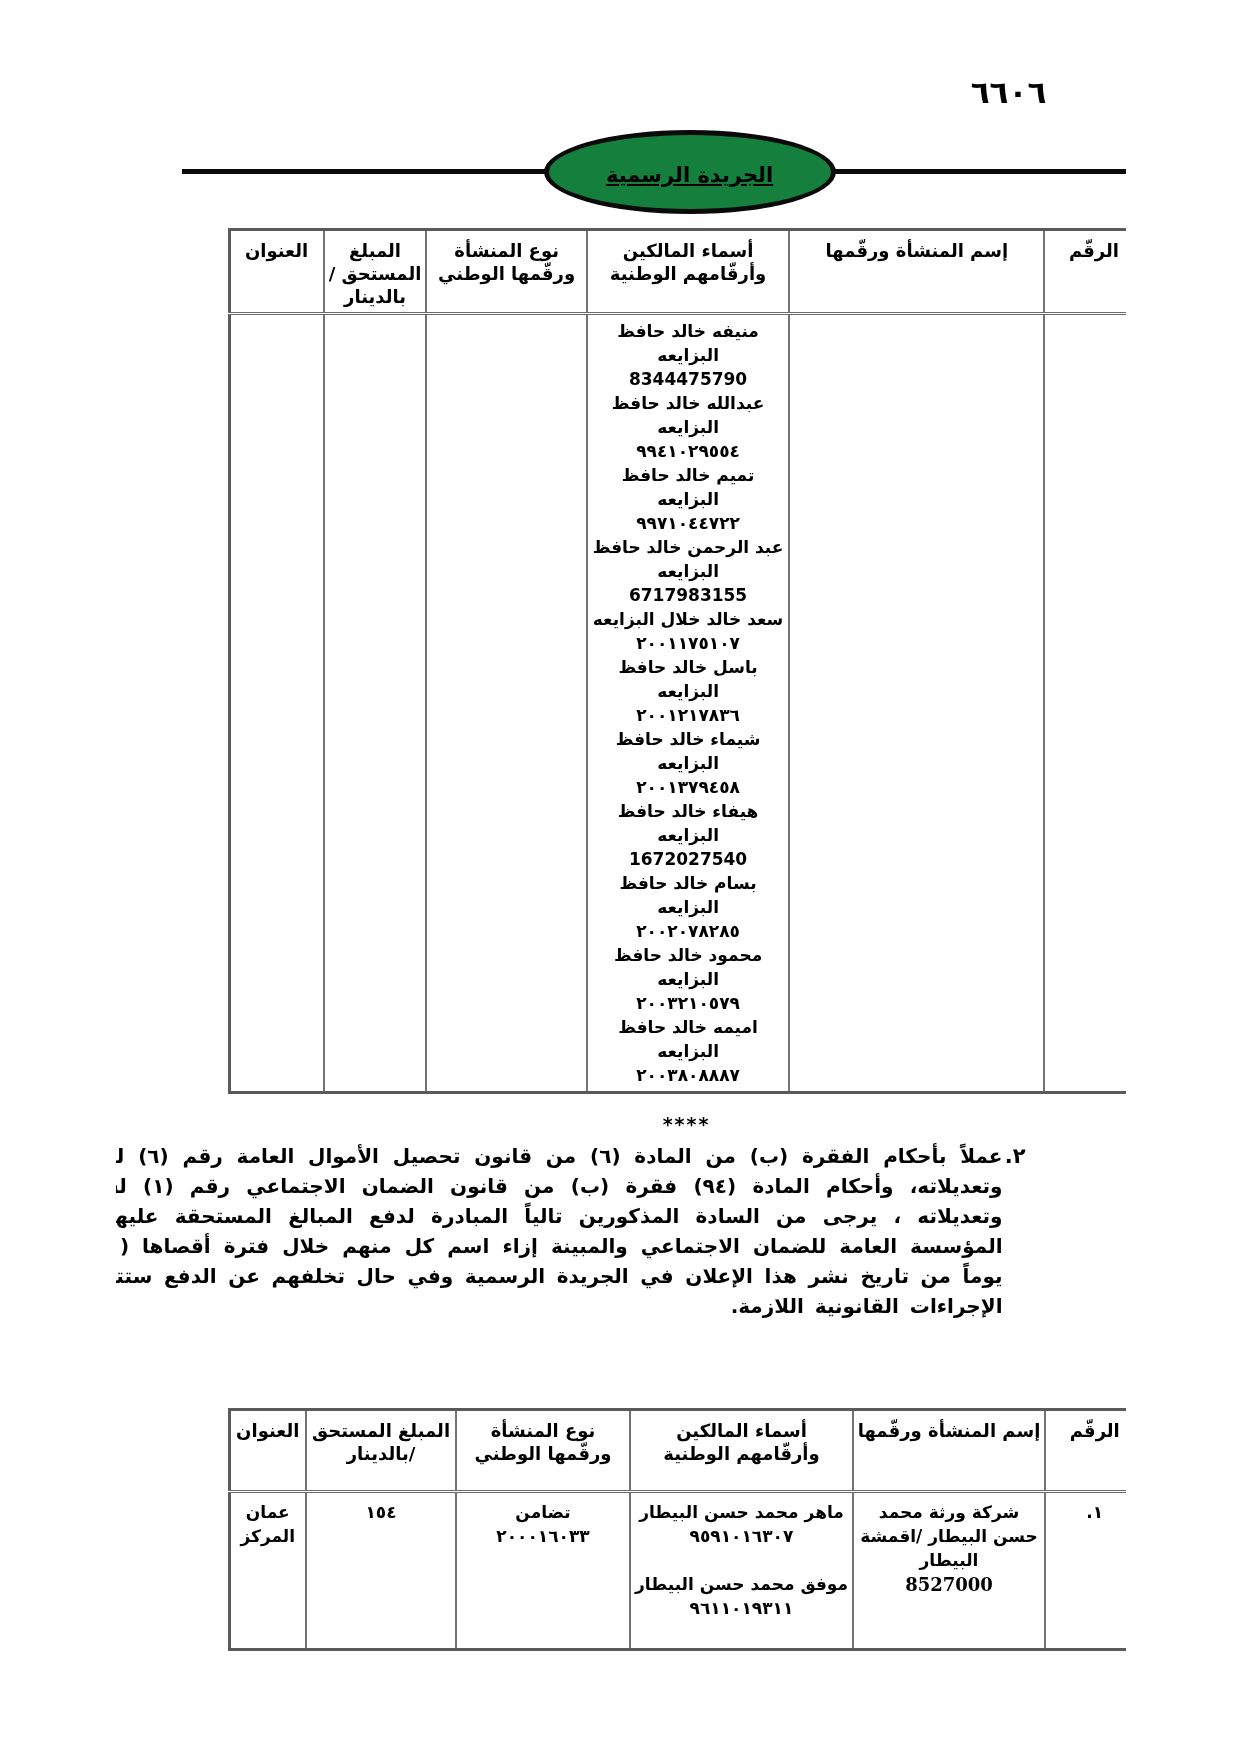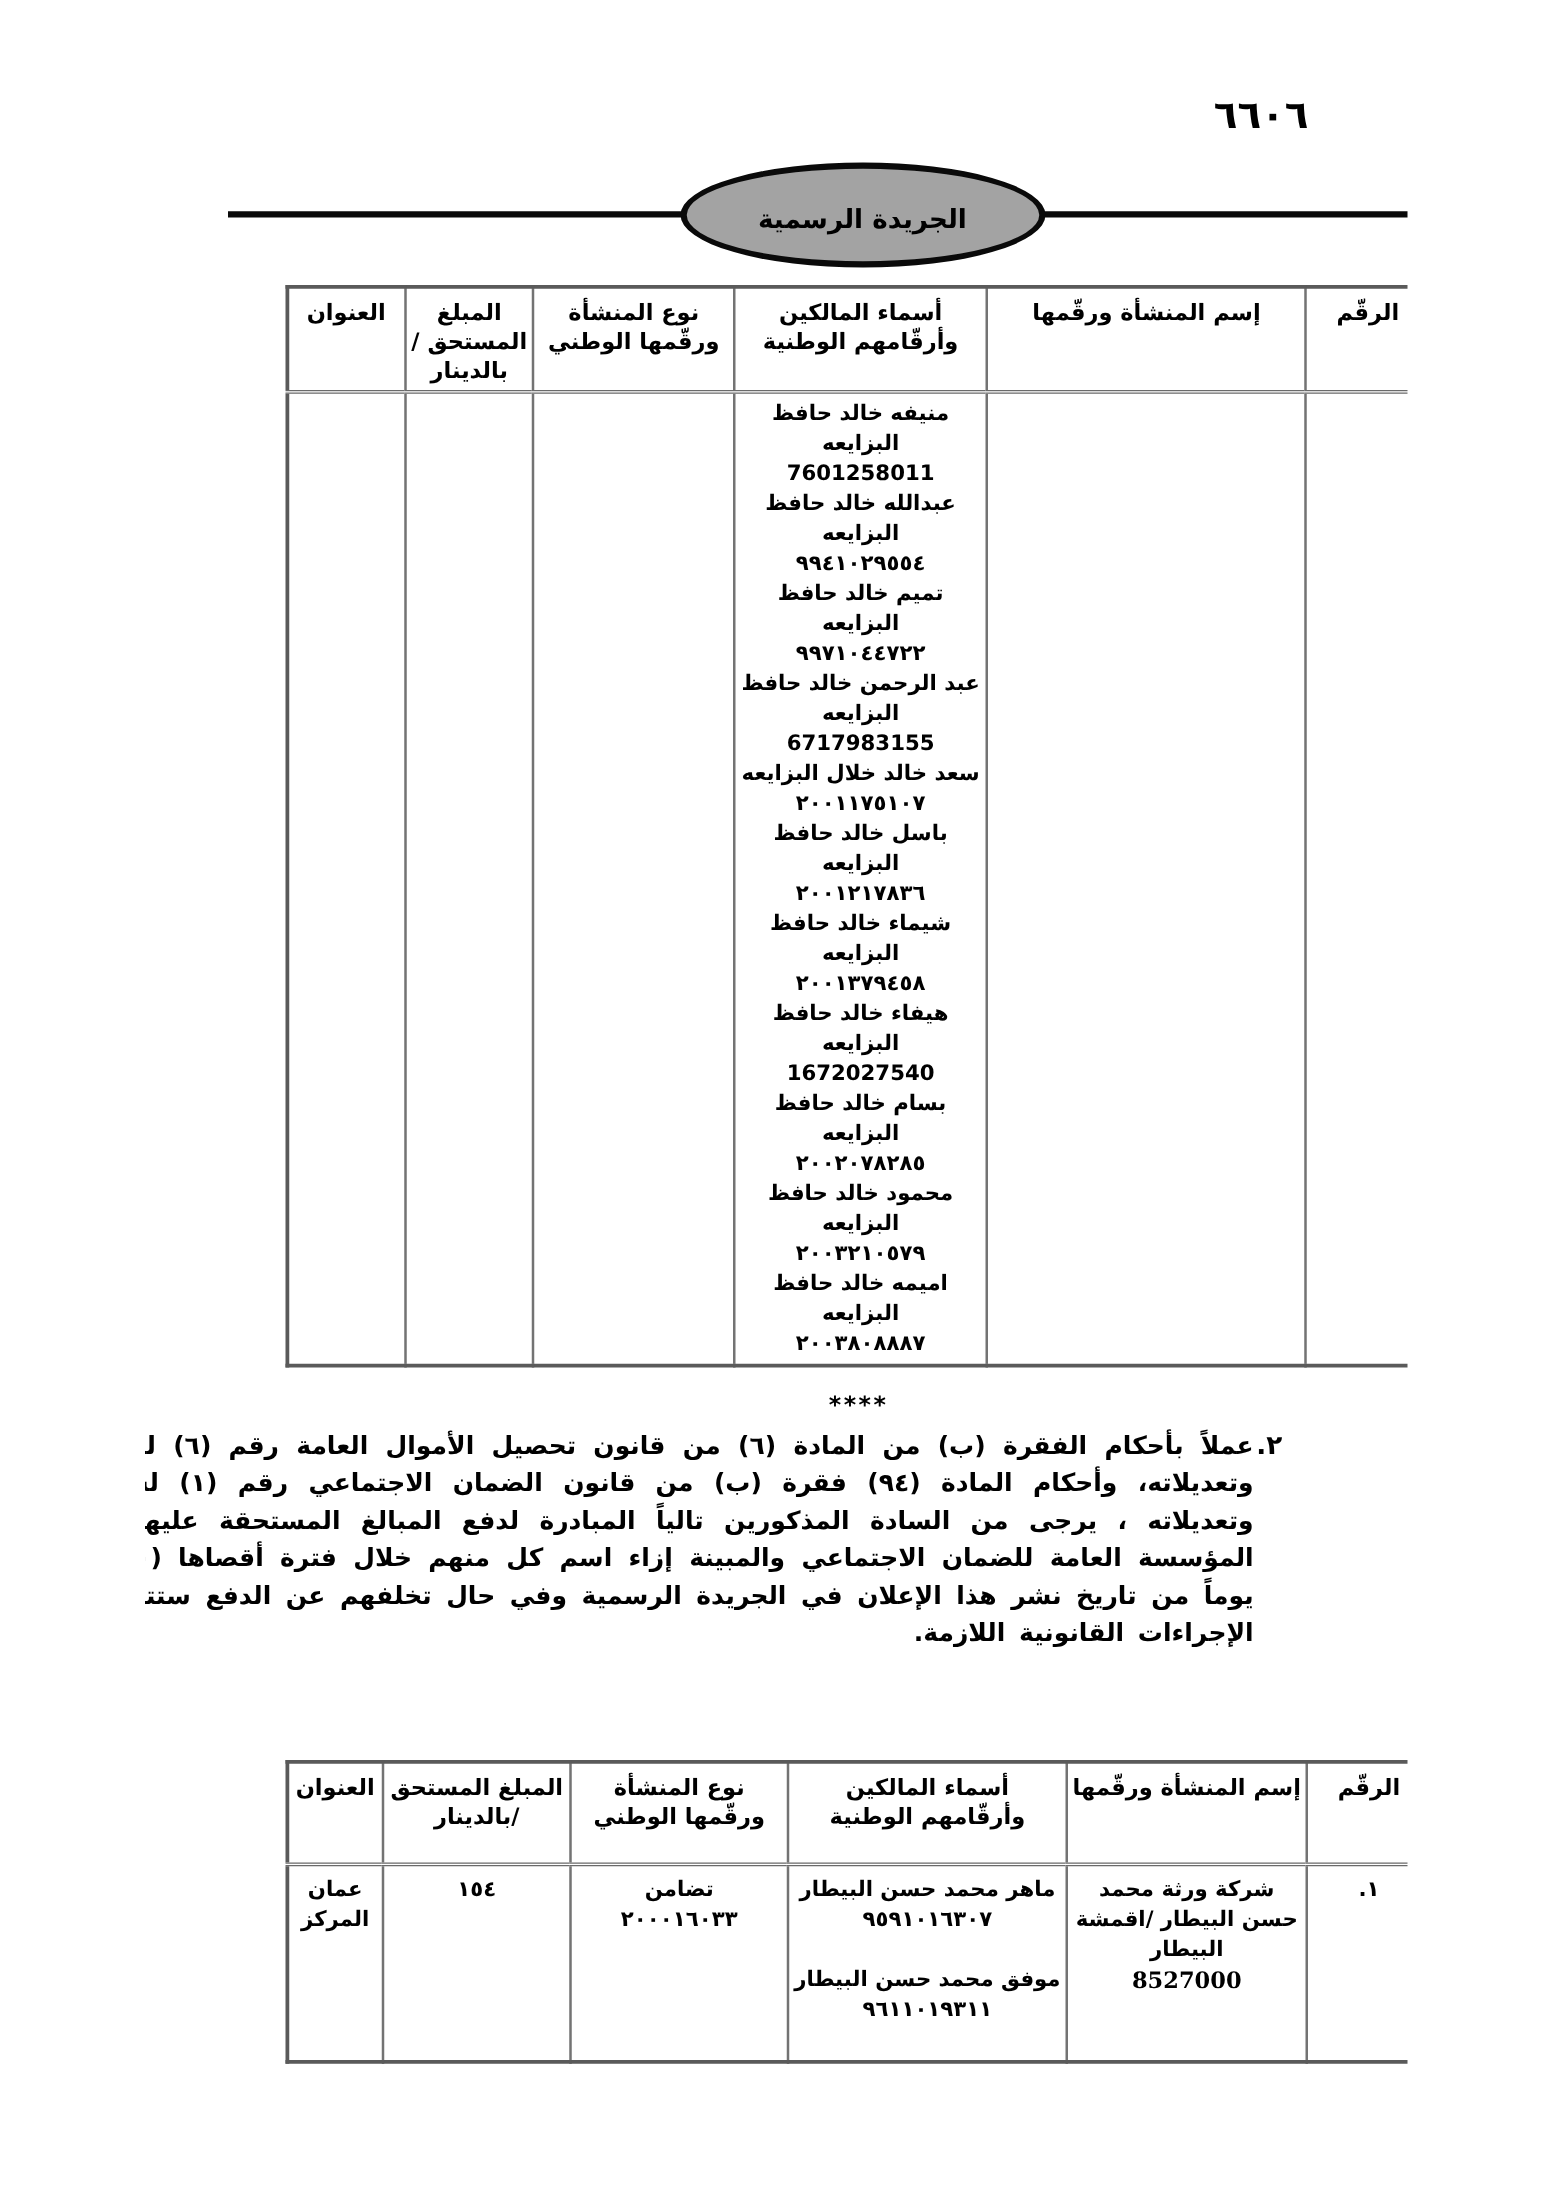--- a/index.html
+++ b/index.html
@@ -32,27 +32,28 @@
     position: absolute;
     top: 169px; left: 66px;
     width: 1061px; height: 5px;
     background: #0a0a0a;
     z-index: 1;
   }
   .masthead-oval {
     position: absolute;
     top: 130px; left: 428px;
     width: 292px; height: 84px;
-    background: #a3a3a3;
+    background: #15803d;
     border: 5px solid #0a0a0a;
     border-radius: 50%;
     z-index: 2;
     display: flex;
     align-items: center;
     justify-content: center;
+    text-decoration: underline;
   }
   .masthead-oval span { font-size: 21px; padding-top: 6px; }
   
   table {
     position: absolute;
     border-collapse: collapse;
     table-layout: fixed;
     direction: rtl;
     background: #fff;
   }
@@ -146,21 +147,21 @@
         <th>العنوان</th>
       </tr>
     </thead>
     <tbody>
       <tr>
         <td class="row-num"></td>
         <td></td>
         <td id="t1-owners">
             <div class="owner">
               <div class="owner-name">منيفه خالد حافظ البزايعه</div>
-              <div class="owner-id">7601258011</div>
+              <div class="owner-id">8344475790</div>
             </div>
             <div class="owner">
               <div class="owner-name">عبدالله خالد حافظ البزايعه</div>
               <div class="owner-id">٩٩٤١٠٢٩٥٥٤</div>
             </div>
             <div class="owner">
               <div class="owner-name">تميم خالد حافظ البزايعه</div>
               <div class="owner-id">٩٩٧١٠٤٤٧٢٢</div>
             </div>
             <div class="owner">

